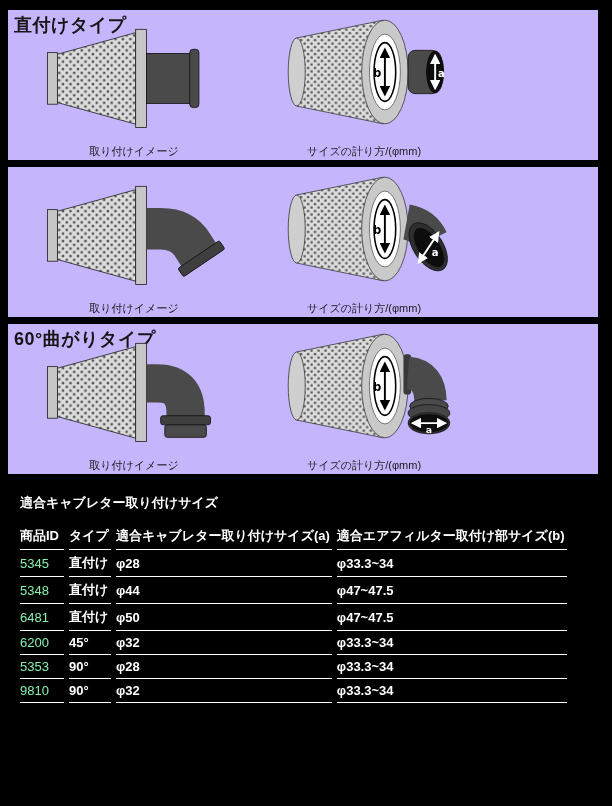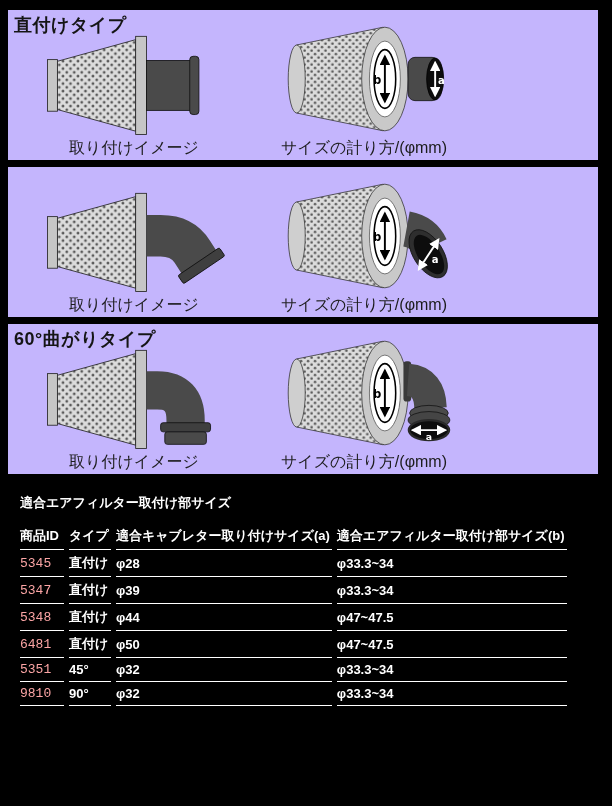--- a/index.html
+++ b/index.html
@@ -20,35 +20,35 @@
     position:absolute; top:3px; left:6px;
     font-size:18px; font-weight:bold; color:#151515;
     letter-spacing:0.5px;
   }
   .figs {
     position:absolute; left:16px; bottom:1px;
     display:flex; gap:10px; align-items:flex-end;
   }
   .fig { width:220px; display:flex; flex-direction:column; align-items:center; }
   .fig svg { display:block; }
-  .figcap { font-size:16px; color:#1c1c1c; margin-top:1px; white-space:nowrap; }
+  .figcap { font-size:11px; color:#1c1c1c; margin-top:14px; white-space:nowrap; }
   svg text { font-family:"DejaVu Sans", sans-serif; }
 
   .list { margin:20px 0 0 20px; }
   .list-title { font-size:13px; font-weight:bold; color:#ffffff; margin-bottom:11px; }
   table { border-collapse:separate; border-spacing:5px 0; margin-left:-5px; }
   th, td {
     border-bottom:1px solid #ffffff;
     font-size:13px; text-align:left;
     padding:4px 2px 4px 0;
     white-space:nowrap; color:#ffffff;
   }
   th { font-weight:bold; }
   td { font-weight:bold; }
-  td.c-id { color:#fca5a5; font-weight:normal;font-family:Liberation Mono, monospace; }
+  td.c-id { color:#86efac; font-weight:normal; }
   .w-id{width:42px;} .w-type{width:38px;} .w-a{width:177px;} .w-b{width:216px;}
 </style>
 </head>
 <body>
 
 <svg width="0" height="0" style="position:absolute" aria-hidden="true">
   <defs>
     <pattern id="dots" width="9" height="9" patternUnits="userSpaceOnUse">
       <rect width="9" height="9" fill="#dcdcdc"></rect>
       <circle cx="2.2" cy="2.2" r="1.7" fill="#585858"></circle>
@@ -161,59 +161,59 @@
           <text x="199" y="136" font-size="12" font-weight="bold" fill="#fff" text-anchor="middle">a</text>
         </svg>
         <div class="figcap">サイズの計り方/(φmm)</div>
       </div>
     </div>
   </div>
 
 </div>
 
 <div class="list">
-  <div class="list-title">適合エアフィルター取付け部サイズ</div>
+  <div class="list-title">適合キャブレター取り付けサイズ</div>
   <table>
     <thead>
       <tr>
         <th class="w-id">商品ID</th>
         <th class="w-type">タイプ</th>
         <th class="w-a">適合キャブレター取り付けサイズ(a)</th>
         <th class="w-b">適合エアフィルター取付け部サイズ(b)</th>
       </tr>
     </thead>
     <tbody>
       <tr>
         <td class="c-id">5345</td>
         <td>直付け</td>
         <td>φ28</td>
         <td>φ33.3~34</td>
       </tr>
       <tr>
-        <td class="c-id">5347</td>
-        <td>直付け</td>
-        <td>φ39</td>
-        <td>φ33.3~34</td>
-      </tr>
-      <tr>
         <td class="c-id">5348</td>
         <td>直付け</td>
         <td>φ44</td>
         <td>φ47~47.5</td>
       </tr>
       <tr>
         <td class="c-id">6481</td>
         <td>直付け</td>
         <td>φ50</td>
         <td>φ47~47.5</td>
       </tr>
       <tr>
-        <td class="c-id">5351</td>
+        <td class="c-id">6200</td>
         <td>45°</td>
         <td>φ32</td>
+        <td>φ33.3~34</td>
+      </tr>
+      <tr>
+        <td class="c-id">5353</td>
+        <td>90°</td>
+        <td>φ28</td>
         <td>φ33.3~34</td>
       </tr>
       <tr>
         <td class="c-id">9810</td>
         <td>90°</td>
         <td>φ32</td>
         <td>φ33.3~34</td>
       </tr>
     </tbody>
   </table>

